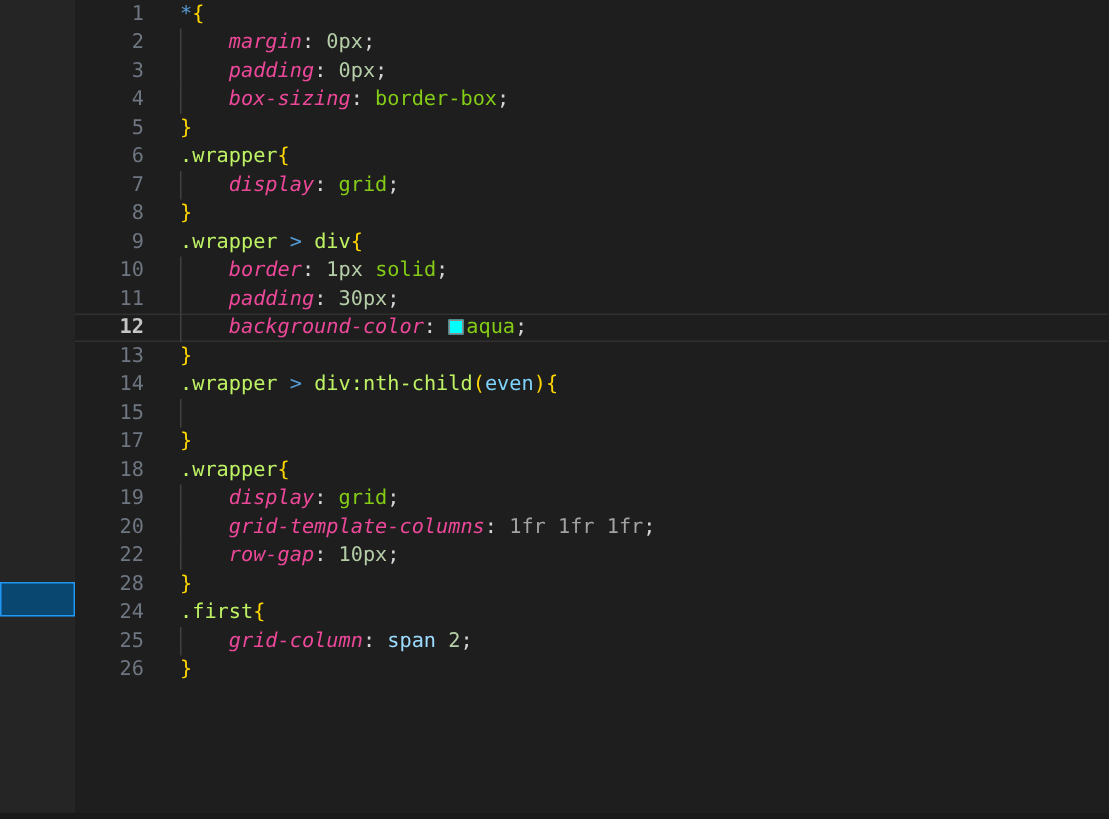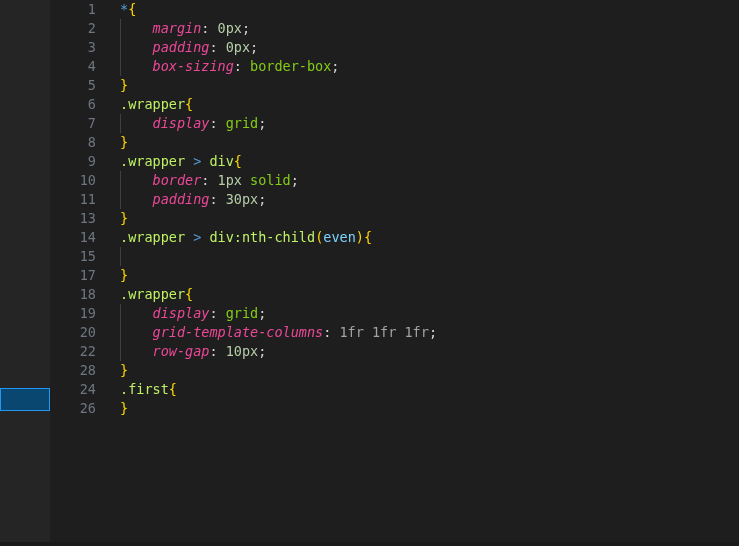--- a/index.html
+++ b/index.html
@@ -151,28 +151,30 @@
         <div class="line"><div class="ln">2</div><div class="content"><span class="guide"></span><span>    </span><span class="tok-prop">margin</span><span class="tok-punct">: </span><span class="tok-num">0px</span><span class="tok-punct">;</span></div></div>
         <div class="line"><div class="ln">3</div><div class="content"><span class="guide"></span><span>    </span><span class="tok-prop">padding</span><span class="tok-punct">: </span><span class="tok-num">0px</span><span class="tok-punct">;</span></div></div>
         <div class="line"><div class="ln">4</div><div class="content"><span class="guide"></span><span>    </span><span class="tok-prop">box-sizing</span><span class="tok-punct">: </span><span class="tok-val">border-box</span><span class="tok-punct">;</span></div></div>
         <div class="line"><div class="ln">5</div><div class="content"><span class="tok-brace">}</span></div></div>
         <div class="line"><div class="ln">6</div><div class="content"><span class="tok-sel">.wrapper</span><span class="tok-brace">{</span></div></div>
         <div class="line"><div class="ln">7</div><div class="content"><span class="guide"></span><span>    </span><span class="tok-prop">display</span><span class="tok-punct">: </span><span class="tok-val">grid</span><span class="tok-punct">;</span></div></div>
         <div class="line"><div class="ln">8</div><div class="content"><span class="tok-brace">}</span></div></div>
         <div class="line"><div class="ln">9</div><div class="content"><span class="tok-sel">.wrapper</span><span class="tok-punct"> </span><span class="tok-comb">&gt;</span><span class="tok-punct"> </span><span class="tok-sel">div</span><span class="tok-brace">{</span></div></div>
         <div class="line"><div class="ln">10</div><div class="content"><span class="guide"></span><span>    </span><span class="tok-prop">border</span><span class="tok-punct">: </span><span class="tok-num">1px</span><span class="tok-punct"> </span><span class="tok-val">solid</span><span class="tok-punct">;</span></div></div>
         <div class="line"><div class="ln">11</div><div class="content"><span class="guide"></span><span>    </span><span class="tok-prop">padding</span><span class="tok-punct">: </span><span class="tok-num">30px</span><span class="tok-punct">;</span></div></div>
+        <div class="line active"><div class="line-hl"></div><div class="ln">12</div><div class="content"><span class="guide"></span><span>    </span><span class="tok-prop">background-color</span><span class="tok-punct">: </span><span class="swatch" style="background: rgb(0, 255, 255);"></span><span class="tok-val">aqua</span><span class="tok-punct">;</span></div></div>
         <div class="line"><div class="ln">13</div><div class="content"><span class="tok-brace">}</span></div></div>
         <div class="line"><div class="ln">14</div><div class="content"><span class="tok-sel">.wrapper</span><span class="tok-punct"> </span><span class="tok-comb">&gt;</span><span class="tok-punct"> </span><span class="tok-sel">div:nth-child</span><span class="tok-paren">(</span><span class="tok-pseudoarg">even</span><span class="tok-paren">)</span><span class="tok-brace">{</span></div></div>
         <div class="line"><div class="ln">15</div><div class="content"><span class="guide"></span><span>    </span></div></div>
         <div class="line"><div class="ln">17</div><div class="content"><span class="tok-brace">}</span></div></div>
         <div class="line"><div class="ln">18</div><div class="content"><span class="tok-sel">.wrapper</span><span class="tok-brace">{</span></div></div>
         <div class="line"><div class="ln">19</div><div class="content"><span class="guide"></span><span>    </span><span class="tok-prop">display</span><span class="tok-punct">: </span><span class="tok-val">grid</span><span class="tok-punct">;</span></div></div>
         <div class="line"><div class="ln">20</div><div class="content"><span class="guide"></span><span>    </span><span class="tok-prop">grid-template-columns</span><span class="tok-punct">: </span><span class="tok-unit">1fr 1fr 1fr</span><span class="tok-punct">;</span></div></div>
         <div class="line"><div class="ln">22</div><div class="content"><span class="guide"></span><span>    </span><span class="tok-prop">row-gap</span><span class="tok-punct">: </span><span class="tok-num">10px</span><span class="tok-punct">;</span></div></div>
         <div class="line"><div class="ln">28</div><div class="content"><span class="tok-brace">}</span></div></div>
         <div class="line"><div class="ln">24</div><div class="content"><span class="tok-sel">.first</span><span class="tok-brace">{</span></div></div>
+        <div class="line"><div class="ln">25</div><div class="content"><span class="guide"></span><span>    </span><span class="tok-prop">grid-column</span><span class="tok-punct">: </span><span class="tok-span">span</span><span class="tok-punct"> </span><span class="tok-num">2</span><span class="tok-punct">;</span></div></div>
         <div class="line"><div class="ln">26</div><div class="content"><span class="tok-brace">}</span></div></div>
       </div>
   </div>
 
   <div class="bottom-bar"></div>
 </div>
 
 </body></html>

